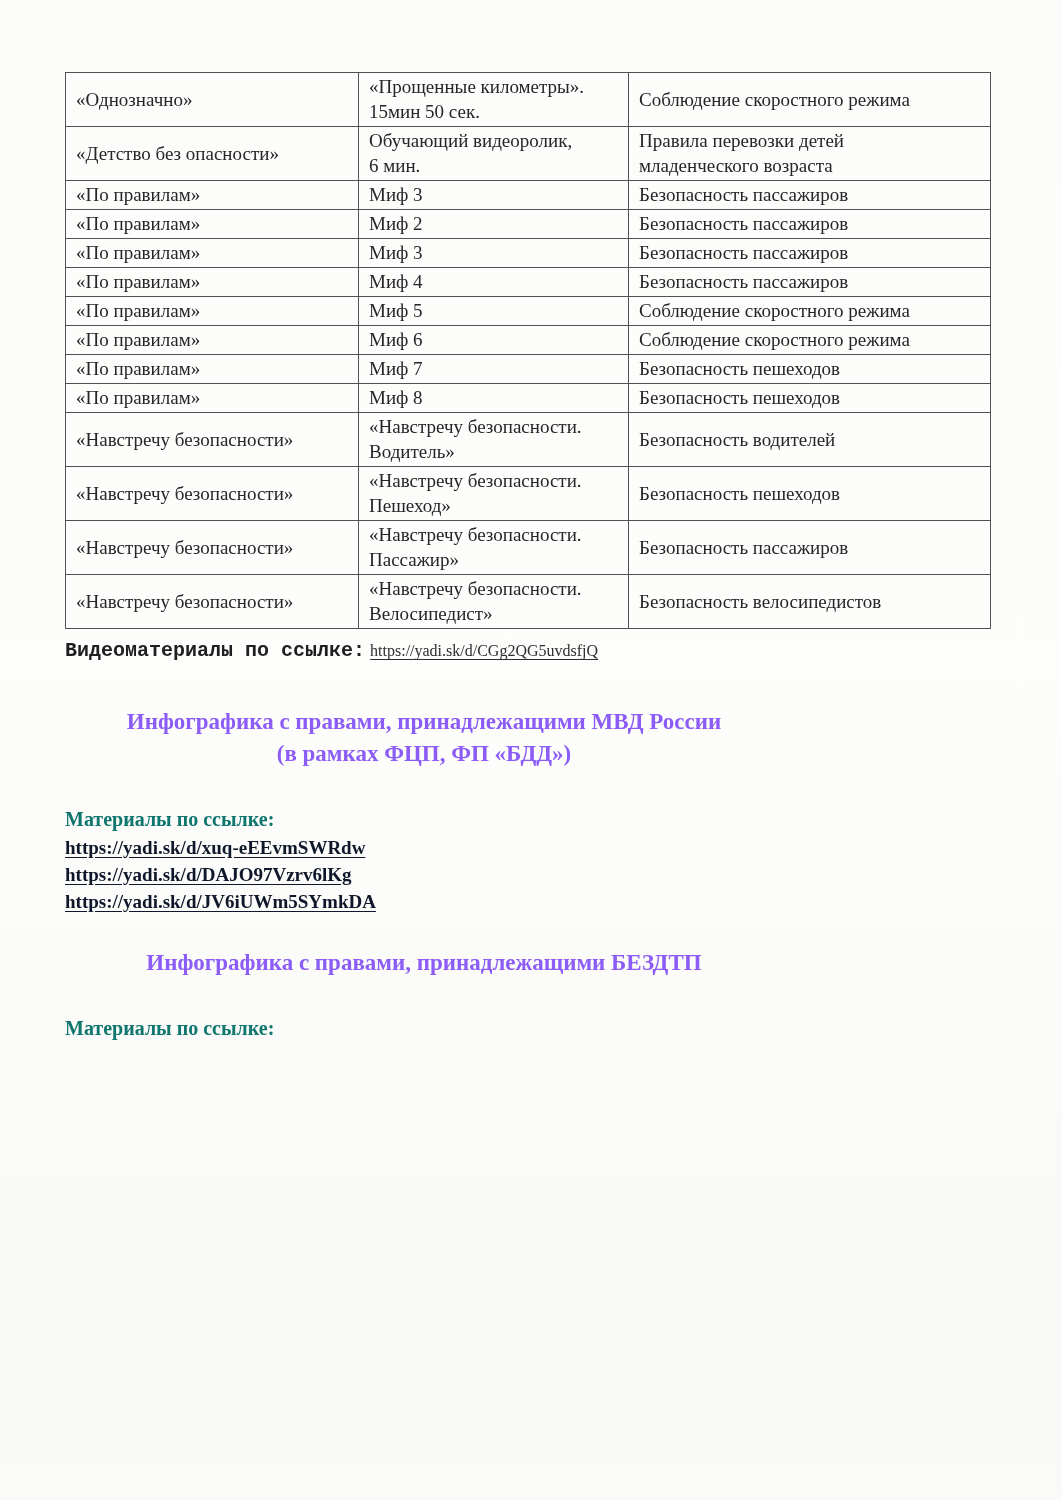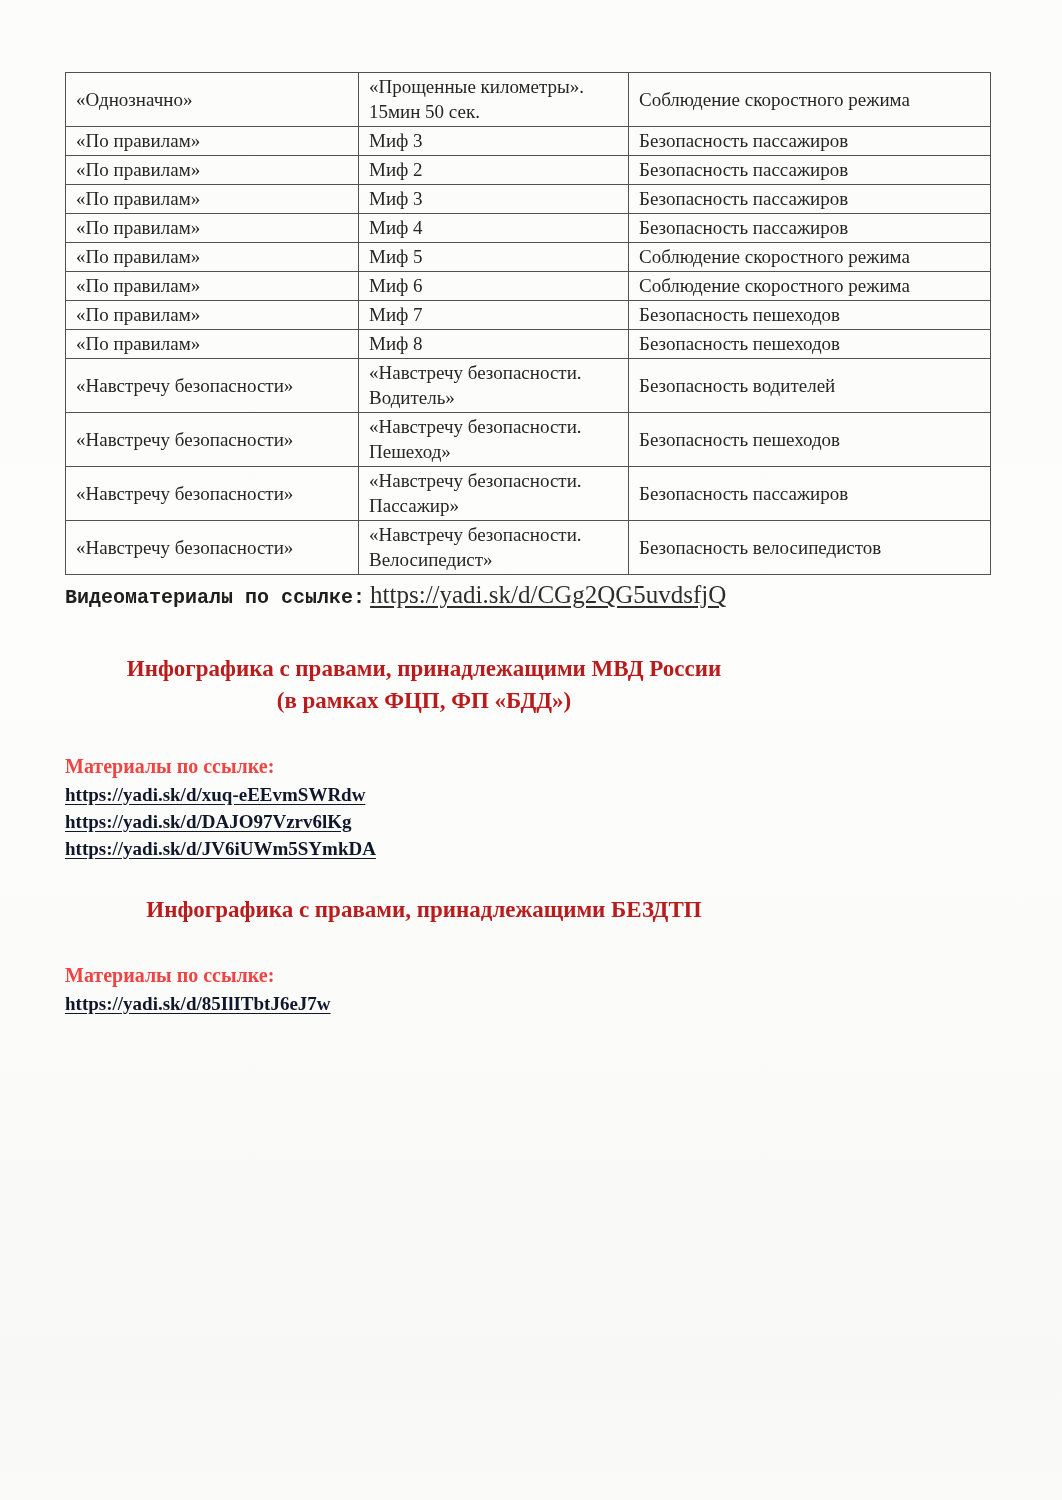--- a/index.html
+++ b/index.html
@@ -47,41 +47,41 @@
     font-size: 20px;
     line-height: 26px;
   }
   .video-caption .label { font-weight: bold; color: #1f1f1f; font-family: Liberation Mono, monospace; }
   .link {
     color: #2e2e2e;
     text-decoration: underline;
     text-underline-offset: 3px;
     cursor: pointer;
   }
-  .video-caption .link { font-weight: normal; font-size: 25px; margin-top: 27px; }
+  .video-caption .link { font-weight: normal; font-size: 16px; margin-top: 27px; }
 
   
   .section-heading {
     width: 848px;
     text-align: center;
     font-weight: bold;
     font-size: 23px;
     line-height: 32px;
-    color: #b91c1c;
+    color: #8b5cf6;
   }
   .heading-mvd { margin-top: 42px; }
   .heading-bezdtp { margin-top: 32px; }
 
   
   .materials-label {
     margin: 36px 0 0 65px;
     font-weight: bold;
     font-size: 20px;
     line-height: 26px;
-    color: #ef4444;
+    color: #0f766e;
   }
   .link-list {
     margin: 2px 0 0 65px;
     font-size: 19px;
     line-height: 27px;
   }
   .link-list .link {
     display: table;
     font-weight: bold;
     color: #0f172a;
@@ -100,20 +100,27 @@
         <col class="c3">
       </colgroup>
     <tbody>
         <tr>
       <td>«Однозначно»</td>
       <td>«Прощенные километры».
 15мин 50 сек.</td>
       <td>Соблюдение скоростного режима</td>
     </tr>
         <tr>
+      <td>«Детство без опасности»</td>
+      <td>Обучающий видеоролик,
+6 мин.</td>
+      <td>Правила перевозки детей
+младенческого возраста</td>
+    </tr>
+        <tr>
       <td>«По правилам»</td>
       <td>Миф 3</td>
       <td>Безопасность пассажиров</td>
     </tr>
         <tr>
       <td>«По правилам»</td>
       <td>Миф 2</td>
       <td>Безопасность пассажиров</td>
     </tr>
         <tr>
@@ -186,17 +193,14 @@
   <p class="materials-label">Материалы по ссылке:</p>
   <div class="link-list">
     <a class="link">https://yadi.sk/d/xuq-eEEvmSWRdw</a>
     <a class="link">https://yadi.sk/d/DAJO97Vzrv6lKg</a>
     <a class="link">https://yadi.sk/d/JV6iUWm5SYmkDA</a>
   </div>
 
   <div class="section-heading heading-bezdtp">Инфографика с правами, принадлежащими БЕЗДТП</div>
 
   <p class="materials-label">Материалы по ссылке:</p>
-  <div class="link-list">
-    <a class="link">https://yadi.sk/d/85IlITbtJ6eJ7w</a>
-  </div>
 
 </div>
 
 </body></html>

